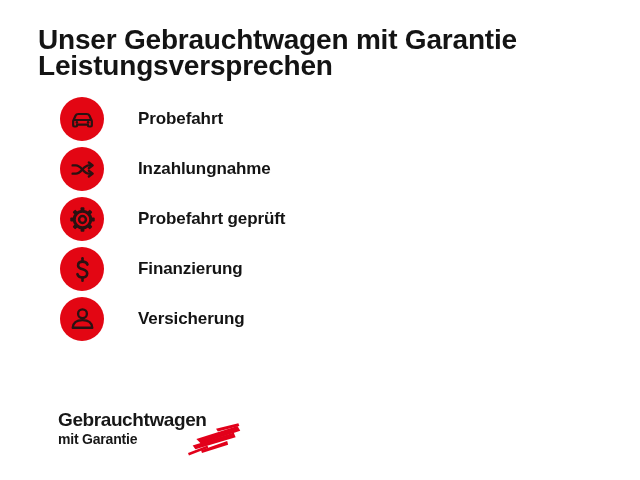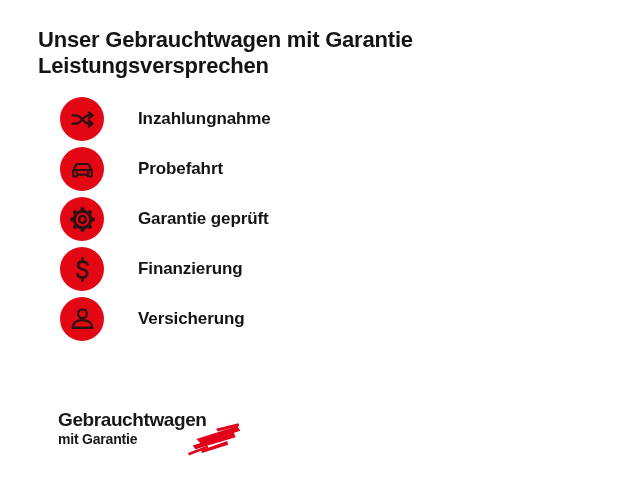--- a/index.html
+++ b/index.html
@@ -12,21 +12,21 @@
   body {
     width: 640px; height: 480px;
     background: #ffffff;
     font-family: "Liberation Sans", sans-serif;
     position: relative;
     overflow: hidden;
   }
   .title {
     position: absolute;
     left: 38px; top: 27px;
-    font-size: 22px;
+    font-size: 28px;
     font-weight: 700;
     color: var(--text);
     line-height: 26px;
     letter-spacing: -0.2px;
   }
   .benefits {
     position: absolute;
     left: 60px; top: 94px;
   }
   .benefit-row {
@@ -92,59 +92,59 @@
   <div>Unser Gebrauchtwagen mit Garantie</div>
   <div>Leistungsversprechen</div>
 </div>
 
 <div class="benefits">
 
 
   <div class="benefit-row">
     <div class="icon-circle">
       <svg viewBox="0 0 24 24">
+        <path d="M5.2 16.2 v-2.7 c0-.6 .2-1.1 .5-1.5 l1.2-2.7 c.4-.9 1.1-1.3 2.1-1.3 h6 c1 0 1.7 .4 2.1 1.3 l1.2 2.7 c.3 .4 .5 .9 .5 1.5 v2.7 c0 .5-.4 .9-.9 .9 h-1.1 c-.5 0-.9-.4-.9-.9 v-.5 h-7.8 v.5 c0 .5-.4 .9-.9 .9 h-1.1 c-.5 0-.9-.4-.9-.9 z" stroke-width="1.6"></path>
+        <line x1="5.9" y1="12.3" x2="18.1" y2="12.3" stroke-width="1.4"></line>
+        <circle cx="7.9" cy="14.1" r="0.95" fill="var(--ink)" stroke="none"></circle>
+        <circle cx="16.1" cy="14.1" r="0.95" fill="var(--ink)" stroke="none"></circle>
+      </svg>
+    </div>
+    <div class="benefit-label">Probefahrt</div>
+  </div>
+
+  <div class="benefit-row">
+    <div class="icon-circle">
+      <svg viewBox="0 0 24 24">
         <path d="M4.8 9 h2.3 c4.6 0 5 6 9.6 6 h1.2" stroke-width="1.7"></path>
         <path d="M4.8 15 h2.3 c4.6 0 5 -6 9.6 -6 h1.2" stroke-width="1.7"></path>
         <path d="M16.6 12.9 L19.4 15 L16.6 17.1" stroke-width="1.7"></path>
         <path d="M16.6 6.9 L19.4 9 L16.6 11.1" stroke-width="1.7"></path>
       </svg>
     </div>
     <div class="benefit-label">Inzahlungnahme</div>
-  </div>
-
-  <div class="benefit-row">
-    <div class="icon-circle">
-      <svg viewBox="0 0 24 24">
-        <path d="M5.2 16.2 v-2.7 c0-.6 .2-1.1 .5-1.5 l1.2-2.7 c.4-.9 1.1-1.3 2.1-1.3 h6 c1 0 1.7 .4 2.1 1.3 l1.2 2.7 c.3 .4 .5 .9 .5 1.5 v2.7 c0 .5-.4 .9-.9 .9 h-1.1 c-.5 0-.9-.4-.9-.9 v-.5 h-7.8 v.5 c0 .5-.4 .9-.9 .9 h-1.1 c-.5 0-.9-.4-.9-.9 z" stroke-width="1.6"></path>
-        <line x1="5.9" y1="12.3" x2="18.1" y2="12.3" stroke-width="1.4"></line>
-        <circle cx="7.9" cy="14.1" r="0.95" fill="var(--ink)" stroke="none"></circle>
-        <circle cx="16.1" cy="14.1" r="0.95" fill="var(--ink)" stroke="none"></circle>
-      </svg>
-    </div>
-    <div class="benefit-label">Probefahrt</div>
   </div>
 
   <div class="benefit-row">
     <div class="icon-circle">
       <svg viewBox="0 0 24 24">
         <g fill="var(--ink)" stroke="none">
           <rect x="10.6" y="3.1" width="2.8" height="3.5" rx="0.7"></rect>
           <rect x="10.6" y="3.1" width="2.8" height="3.5" rx="0.7" transform="rotate(45 12 12)"></rect>
           <rect x="10.6" y="3.1" width="2.8" height="3.5" rx="0.7" transform="rotate(90 12 12)"></rect>
           <rect x="10.6" y="3.1" width="2.8" height="3.5" rx="0.7" transform="rotate(135 12 12)"></rect>
           <rect x="10.6" y="3.1" width="2.8" height="3.5" rx="0.7" transform="rotate(180 12 12)"></rect>
           <rect x="10.6" y="3.1" width="2.8" height="3.5" rx="0.7" transform="rotate(225 12 12)"></rect>
           <rect x="10.6" y="3.1" width="2.8" height="3.5" rx="0.7" transform="rotate(270 12 12)"></rect>
           <rect x="10.6" y="3.1" width="2.8" height="3.5" rx="0.7" transform="rotate(315 12 12)"></rect>
         </g>
         <circle cx="12" cy="12" r="6" stroke-width="2.2"></circle>
         <circle cx="12" cy="12" r="2.5" stroke-width="1.8"></circle>
       </svg>
     </div>
-    <div class="benefit-label">Garantie geprüft</div>
+    <div class="benefit-label">Probefahrt geprüft</div>
   </div>
 
   <div class="benefit-row">
     <div class="icon-circle">
       <svg viewBox="0 0 24 24">
         <path d="M15.6 8.4 C15.1 7 13.7 6.3 12.1 6.3 C10.1 6.3 8.8 7.3 8.8 9 C8.8 10.7 10.4 11.3 12.2 11.8 C14.2 12.4 15.4 13.1 15.4 14.9 C15.4 16.7 13.9 17.8 12 17.8 C10.1 17.8 8.7 16.9 8.3 15.4" stroke-width="1.9"></path>
         <line x1="12" y1="3.9" x2="12" y2="6.3" stroke-width="1.9"></line>
         <line x1="12" y1="17.8" x2="12" y2="20.2" stroke-width="1.9"></line>
       </svg>
     </div>

